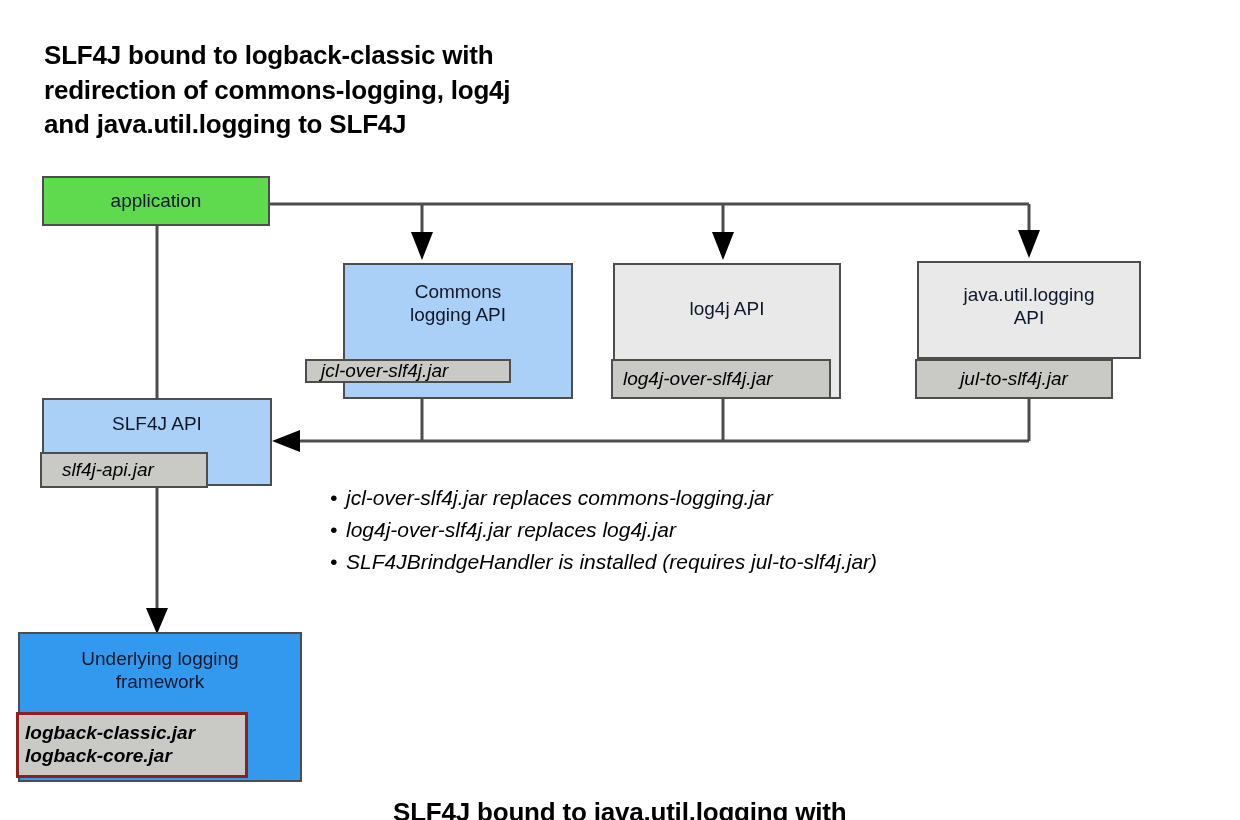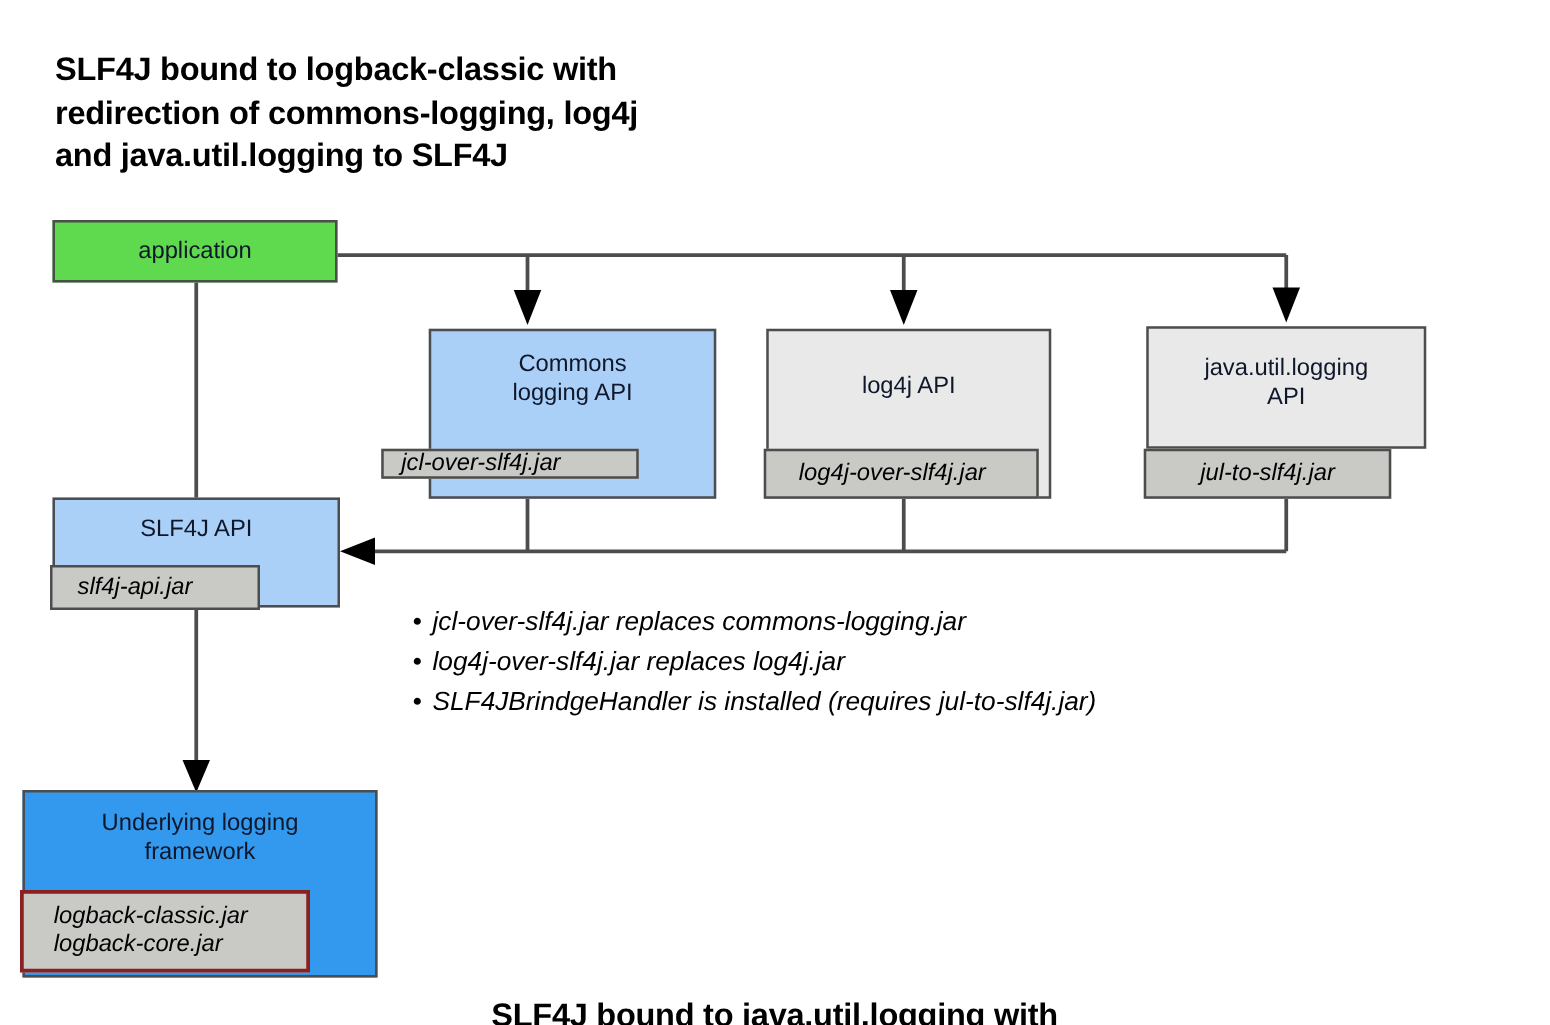--- a/index.html
+++ b/index.html
@@ -81,21 +81,21 @@
     padding-left: 14px;
   }
 
   #node-log4j {
     left: 613px; top: 263px; width: 228px; height: 136px;
     background: #e9e9e9;
   }
   #node-log4j .node-label { margin-top: 32px; }
   #jar-log4j {
     left: 611px; top: 359px; width: 220px; height: 40px;
-    padding-left: 26px;
+    padding-left: 10px;
   }
 
   #node-jul {
     left: 917px; top: 261px; width: 224px; height: 98px;
     background: #e9e9e9;
   }
   #node-jul .node-label { margin-top: 20px; }
   #jar-jul {
     left: 915px; top: 359px; width: 198px; height: 40px;
     text-align: center;
@@ -111,22 +111,23 @@
     padding-left: 20px;
   }
 
   #node-underlying {
     left: 18px; top: 632px; width: 284px; height: 150px;
     background: #3399ee;
   }
   #node-underlying .node-label { margin-top: 13px; }
   #jar-underlying {
     left: 16px; top: 712px; width: 232px; height: 66px;
-    padding-left: 24px;
+    padding-left: 6px;
     border: 3px solid #8b2020;
+    font-weight: bold;
   }
 
   
   .bullet-list {
     position: absolute;
     left: 330px;
     top: 482px;
     width: 820px;
     font-style: italic;
     font-size: 21px;

